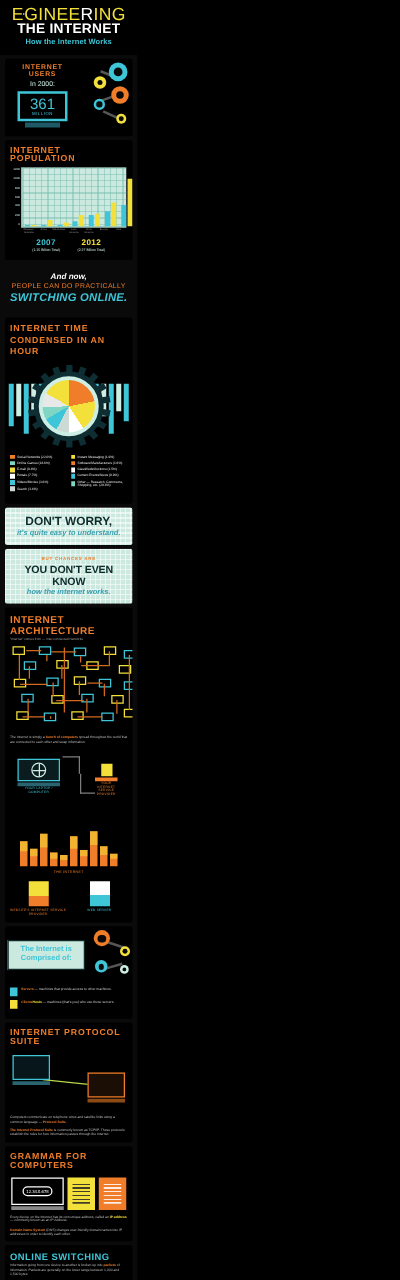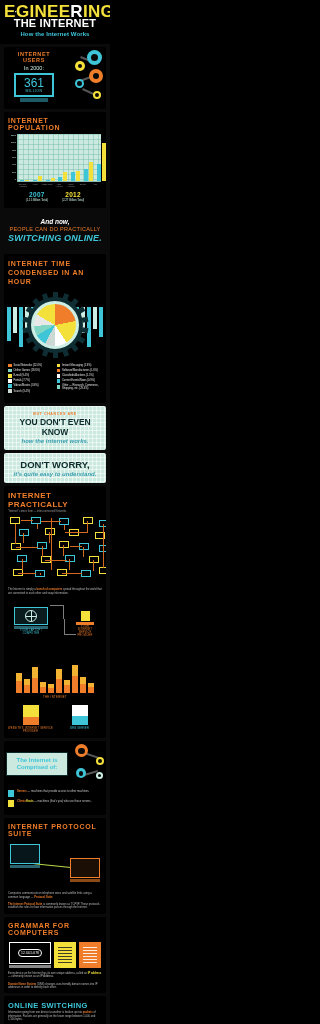--- a/index.html
+++ b/index.html
@@ -16,21 +16,21 @@
   .dark { background:#000; }
   .mintgrid {
     background:
       repeating-linear-gradient(to right, rgba(255,255,255,.55) 0 1px, transparent 1px 4px),
       repeating-linear-gradient(to bottom, rgba(255,255,255,.55) 0 1px, transparent 1px 4px),
       #cbe9df;
   }
 
   
   .header { padding:6px 4px 7px; background:#000; text-align:center; }
-  .h-l1 { font-size:17px; font-weight:bold; letter-spacing:.3px; line-height:11px; color:#f4e03a; }
+  .h-l1 { font-size:14px; font-weight:normal; letter-spacing:.3px; line-height:11px; color:#f4e03a; }
   .h-l1 .w { color:#fff; }
   .h-l2 { font-size:11px; font-weight:bold; letter-spacing:.2px; line-height:12px; color:#fff; }
   .h-sub { font-size:6px; font-weight:bold; color:#3ec6d8; margin-top:2px; letter-spacing:.1px; }
 
   
   .users { height:62px; display:flex; }
   .users-l { width:60px; padding:4px 2px 0; text-align:center; }
   .users-t { font-size:5.5px; font-weight:bold; color:#ef7d2a; letter-spacing:.6px; }
   .users-y { font-size:5.5px; color:#cdeee4; margin-top:2px; }
   .monitor { width:40px; margin:2px auto 0; }
@@ -409,32 +409,32 @@
           </div>
           <div class="litem">
             <span class="sw" style="background: rgb(127, 214, 196);"></span>
             <span class="ltxt">Other — Research, Commerce, Shopping, etc. (29.4%)</span>
           </div>
         </div>
     </div>
   </div>
 
   <div class="panel mintgrid callout">
+    <div class="co-big2">DON'T WORRY,</div>
+    <div class="co-it">it's quite easy to understand.</div>
+  </div>
+
+  <div class="panel mintgrid callout">
     <div class="co-top">BUT CHANCES ARE</div>
     <div class="co-big">YOU DON'T EVEN KNOW</div>
     <div class="co-it">how the internet works.</div>
   </div>
 
-  <div class="panel mintgrid callout">
-    <div class="co-big2">DON'T WORRY,</div>
-    <div class="co-it">it's quite easy to understand.</div>
-  </div>
-
   <div class="panel dark">
-    <div class="arch-t">INTERNET PRACTICALLY</div>
+    <div class="arch-t">INTERNET ARCHITECTURE</div>
     <div class="arch-s">"Internet" comes from — inter-connected Networks</div>
     <div class="net" id="net">
         <div class="node n-y" style="left: 3px; top: 2px;"></div>
         <div class="node n-c" style="left: 24px; top: 2px;"></div>
         <div class="node n-c" style="left: 52px; top: 3px;"></div>
         <div class="node n-y" style="left: 76px; top: 2px;"></div>
         <div class="node n-c" style="left: 92px; top: 5px;"></div>
         <div class="node n-c" style="left: 12px; top: 14px;"></div>
         <div class="node n-y" style="left: 38px; top: 13px;"></div>
         <div class="node n-y" style="left: 62px; top: 14px;"></div>

